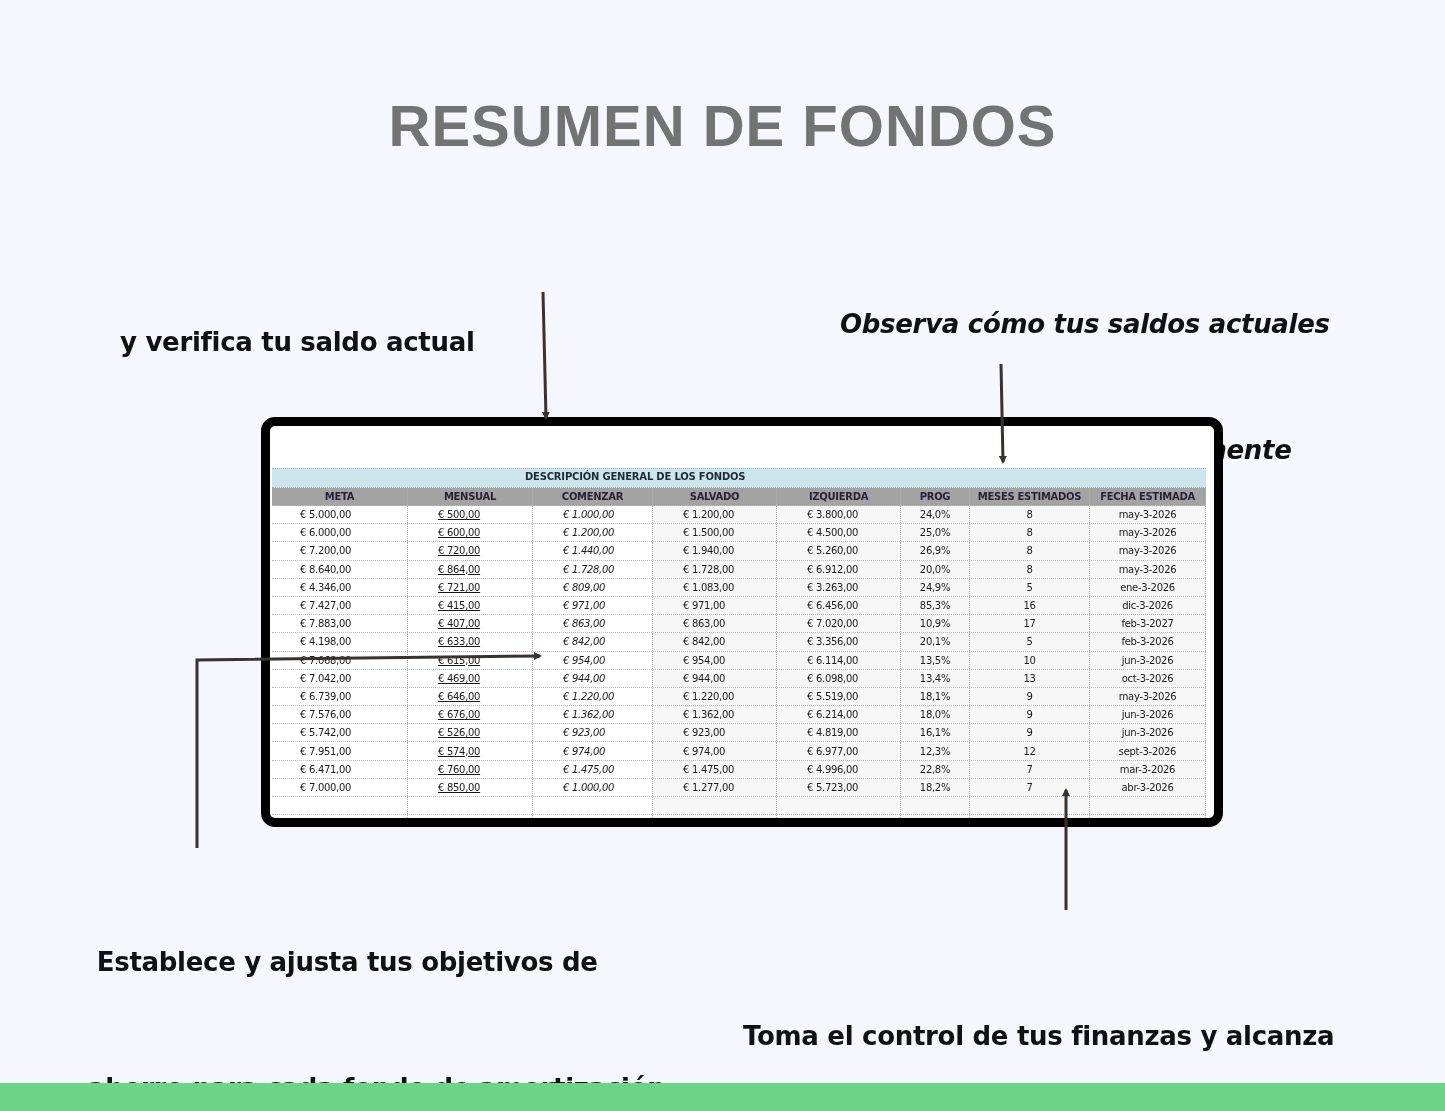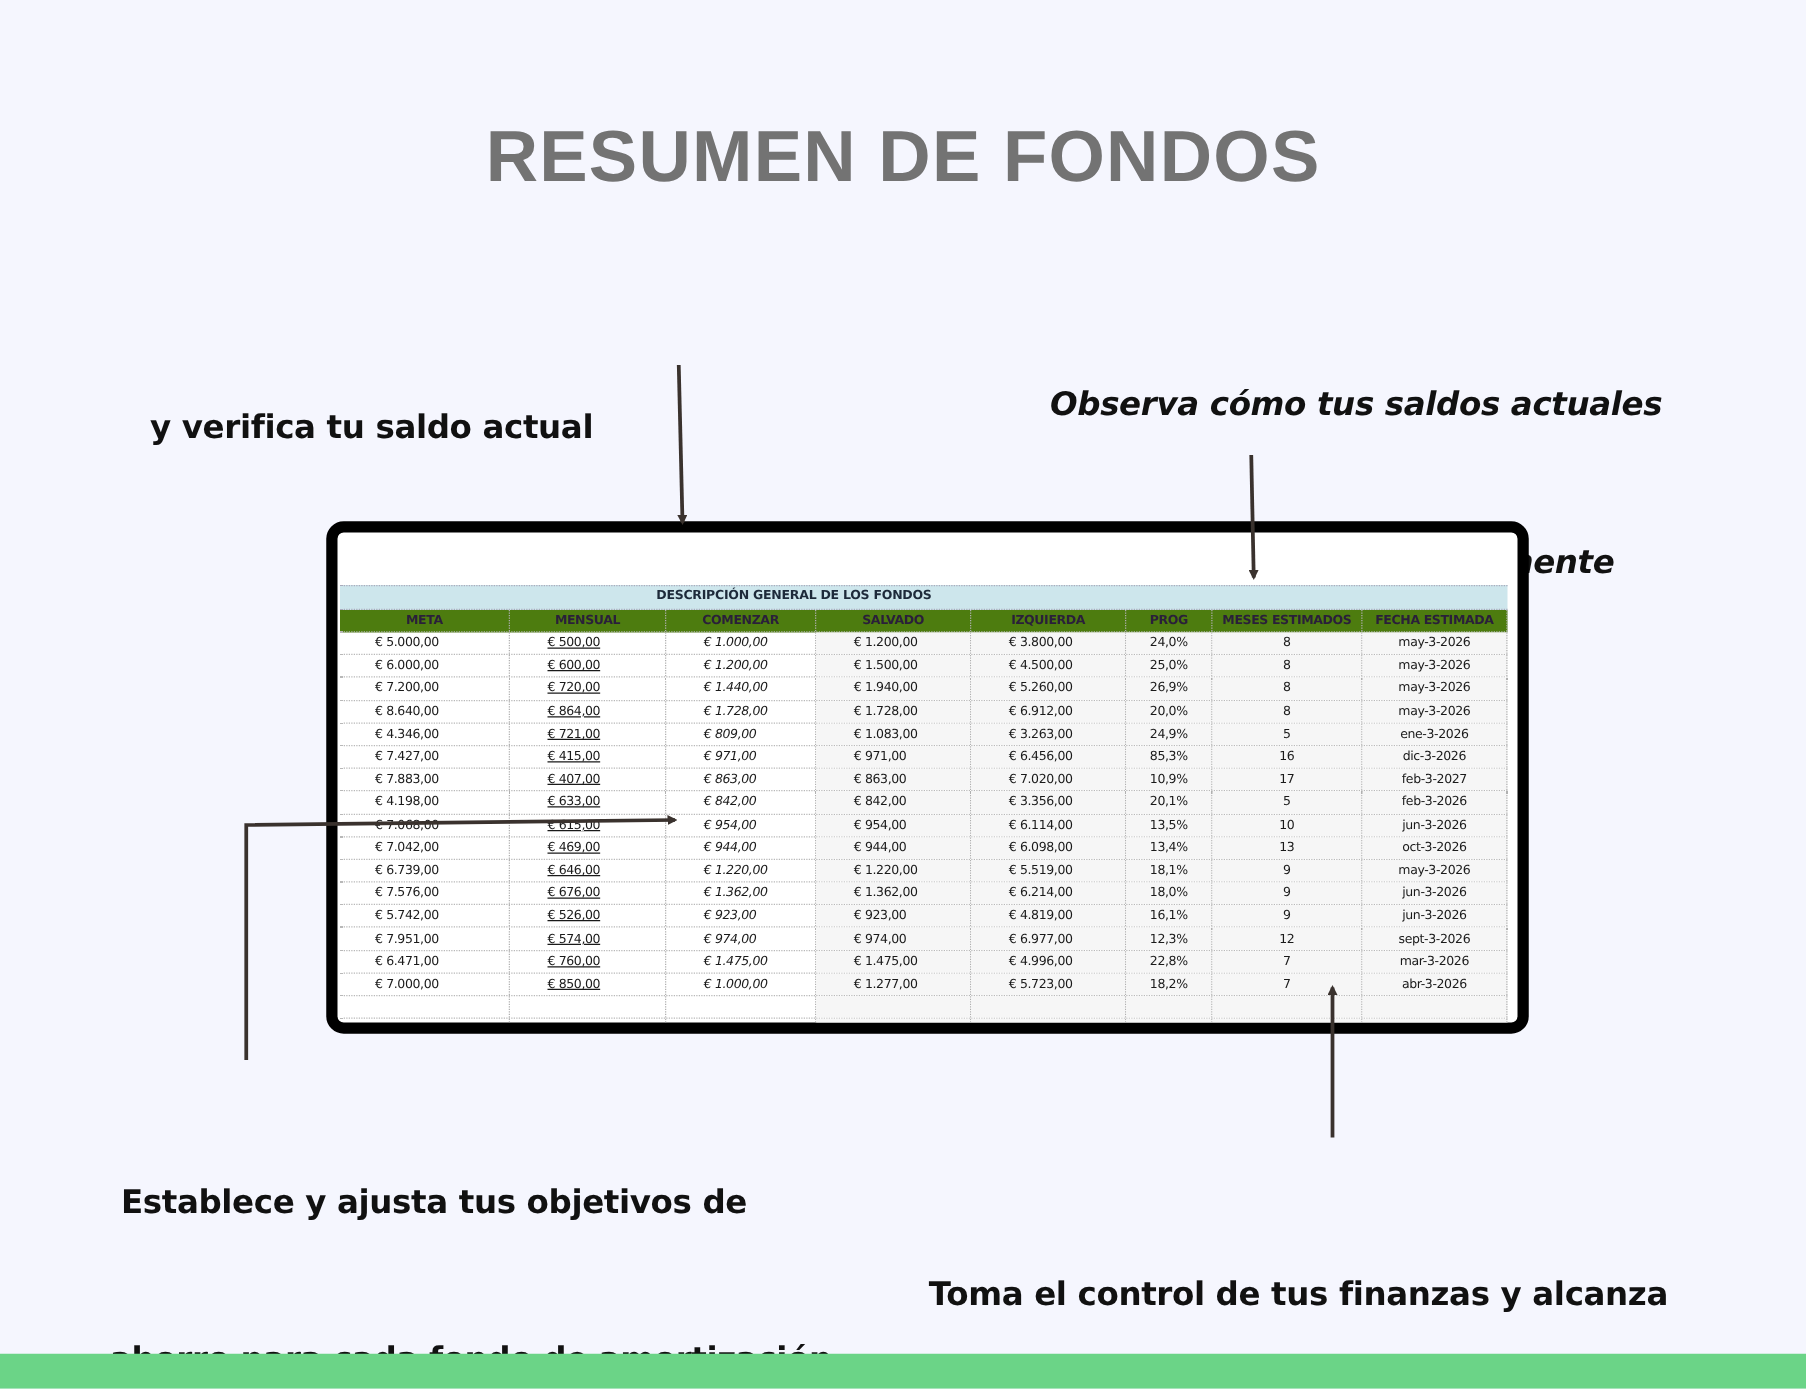--- a/index.html
+++ b/index.html
@@ -36,21 +36,21 @@
   }
   .band {
     height: 18px; background: #cde6ec; border-top: 1px dotted #aab;
     border-bottom: 1px dotted #aab; position: relative;
   }
   .band span {
     position: absolute; left: 253px; top: 2px; font-weight: 700; font-size: 10px;
     color: #1d2a3a; letter-spacing: -0.2px;
   }
   .row { display: flex; height: 18.2px; border-bottom: 1px dotted #b8b8b8; box-sizing: border-box; }
-  .row.header { background: #4d7c0f; height: 18px; }
+  .row.header { background: #a3a3a3; height: 18px; }
   .cell {
     box-sizing: border-box; border-right: 1px dotted #b0b0b0;
     display: flex; align-items: center; justify-content: center;
     white-space: nowrap; font-size: 10px; letter-spacing: -0.3px;
   }
   .header .cell { font-weight: 700; color: #2a1f3a; }
   .row.data .cell.shade, .row.empty .cell.shade { background: #f6f6f6; }
   .c0 { width: 136px; } .c1 { width: 125px; } .c2 { width: 120px; }
   .c3 { width: 124px; } .c4 { width: 124px; text-align: center; } .c5 { width: 69px; }
   .c6 { width: 120px; } .c7 { width: 116px; }

